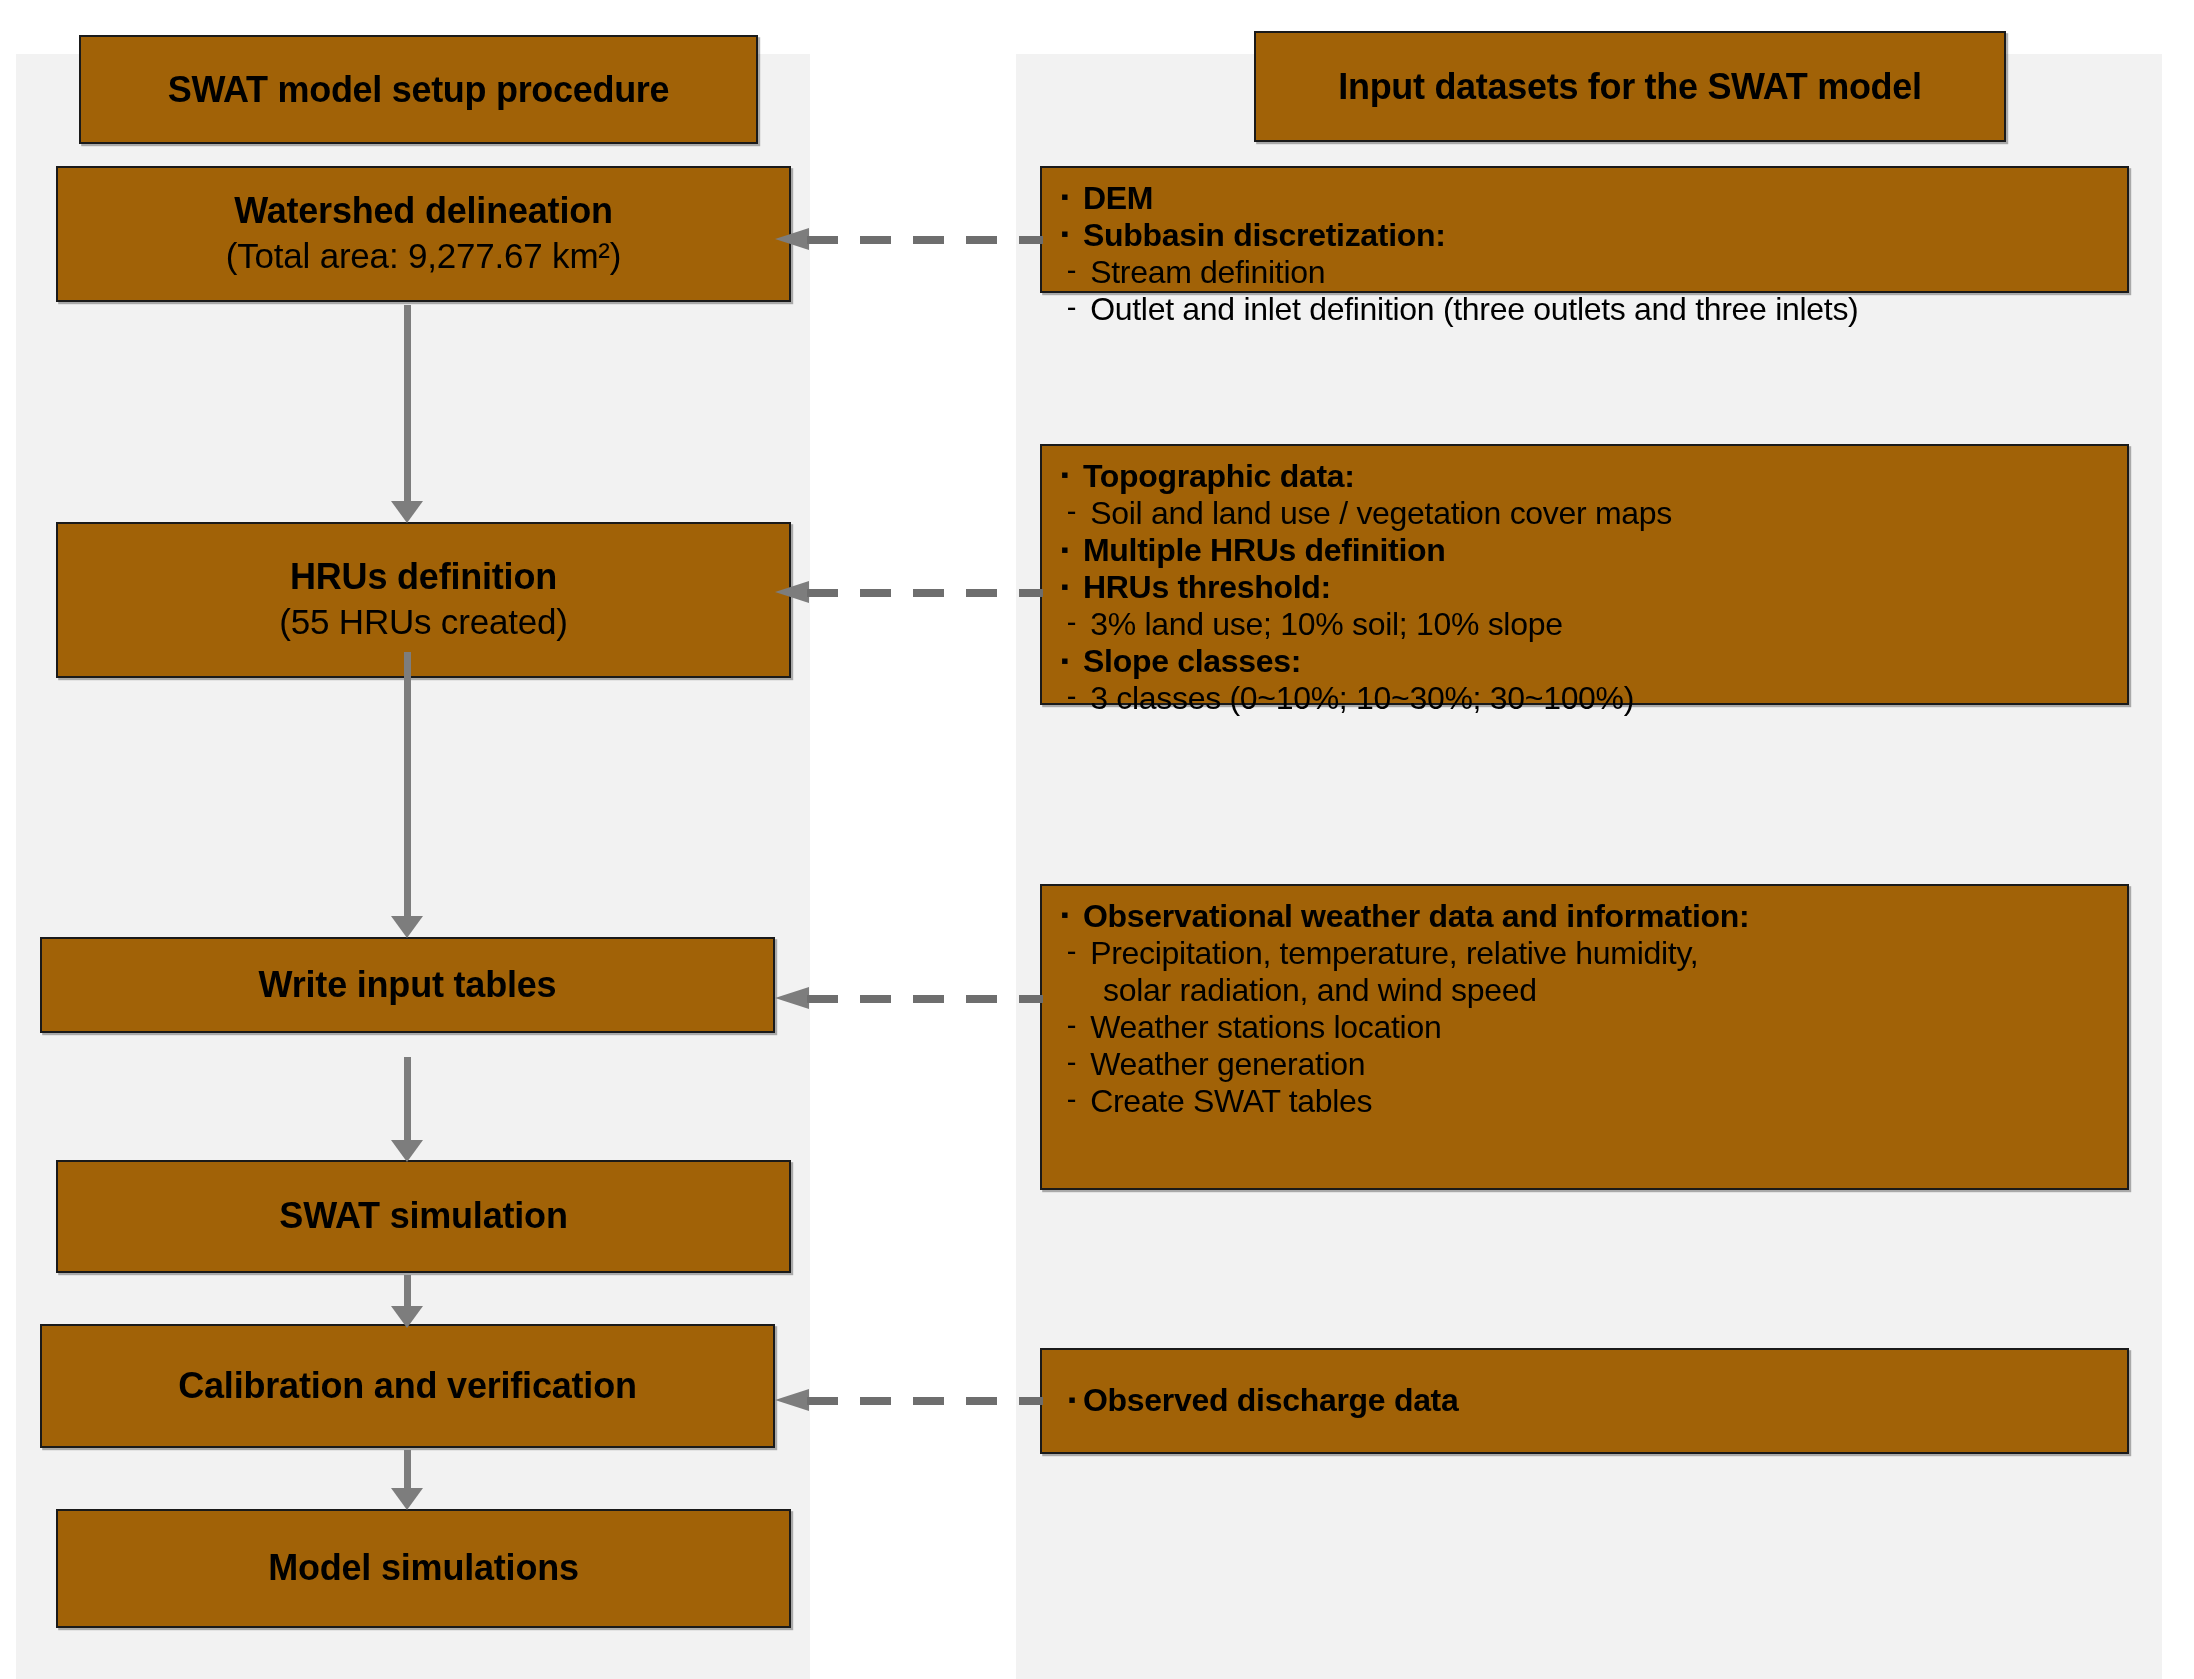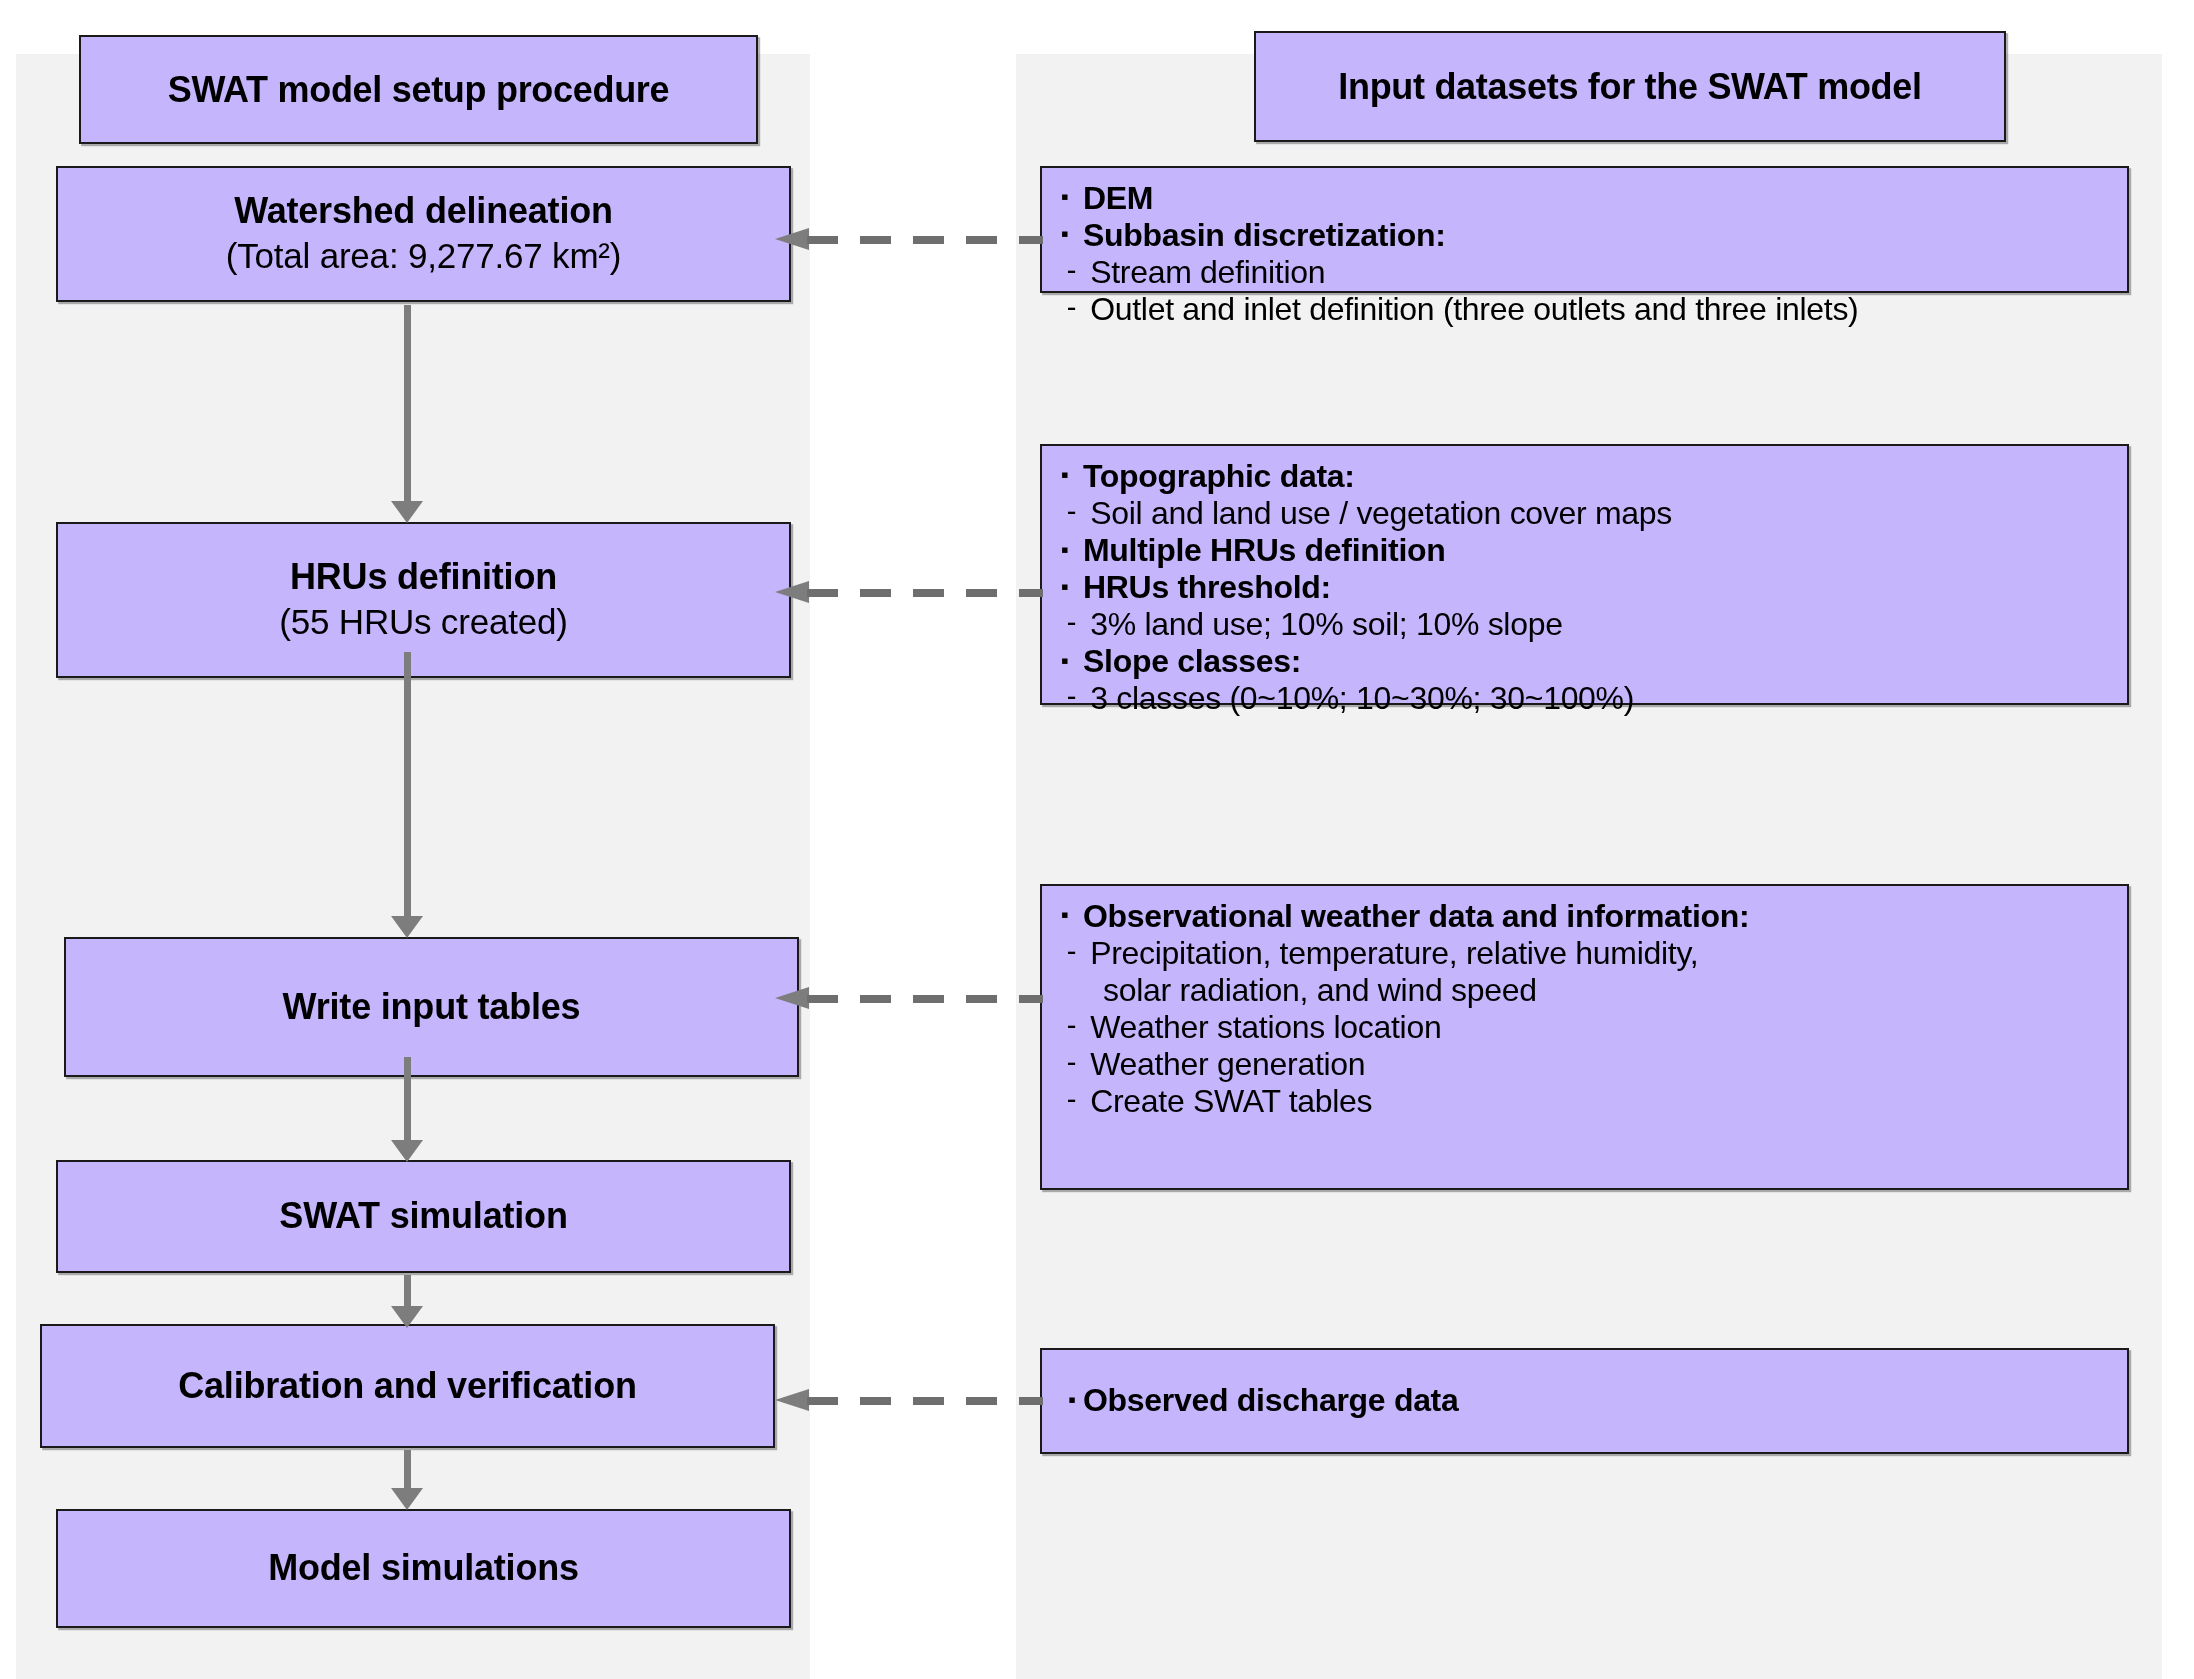--- a/index.html
+++ b/index.html
@@ -11,21 +11,21 @@
   #canvas{position:relative;width:2194px;height:1680px;overflow:hidden;background:#fff;}
 
   
   .panel{position:absolute;background:#f2f2f2;}
   #left-panel{left:16px;top:54px;width:794px;height:1626px;}
   #right-panel{left:1016px;top:54px;width:1146px;height:1626px;}
 
   
   .box{
     position:absolute;
-    background:#c4b5fd;
+    background:#a16207;
     border:2.9px solid #1a1a1a;
     box-sizing:border-box;
     box-shadow:2.2px 2.2px 0 rgba(0,0,0,0.30);
   }
   .box.center{
     display:flex;
     flex-direction:column;
     align-items:center;
     justify-content:center;
     text-align:center;
@@ -51,21 +51,21 @@
   }
   .step-sub{
     font-weight:normal;
     font-size:35px;
     line-height:1.2;
     letter-spacing:-0.2px;
     margin-top:4.4px;
   }
   #step-1{left:40px;top:166px;width:735px;height:136px;}
   #step-2{left:40px;top:522px;width:735px;height:156px;}
-  #step-3{left:48px;top:937px;width:735px;height:140px;}
+  #step-3{left:24px;top:937px;width:735px;height:96px;}
   #step-4{left:40px;top:1160px;width:735px;height:113px;}
   #step-5{left:24px;top:1324px;width:735px;height:124px;}
   #step-6{left:40px;top:1509px;width:735px;height:119px;}
 
   
   .data-box{
     padding:11.7px 16px 11.7px 19px;
     text-align:left;
     color:#000;
   }

